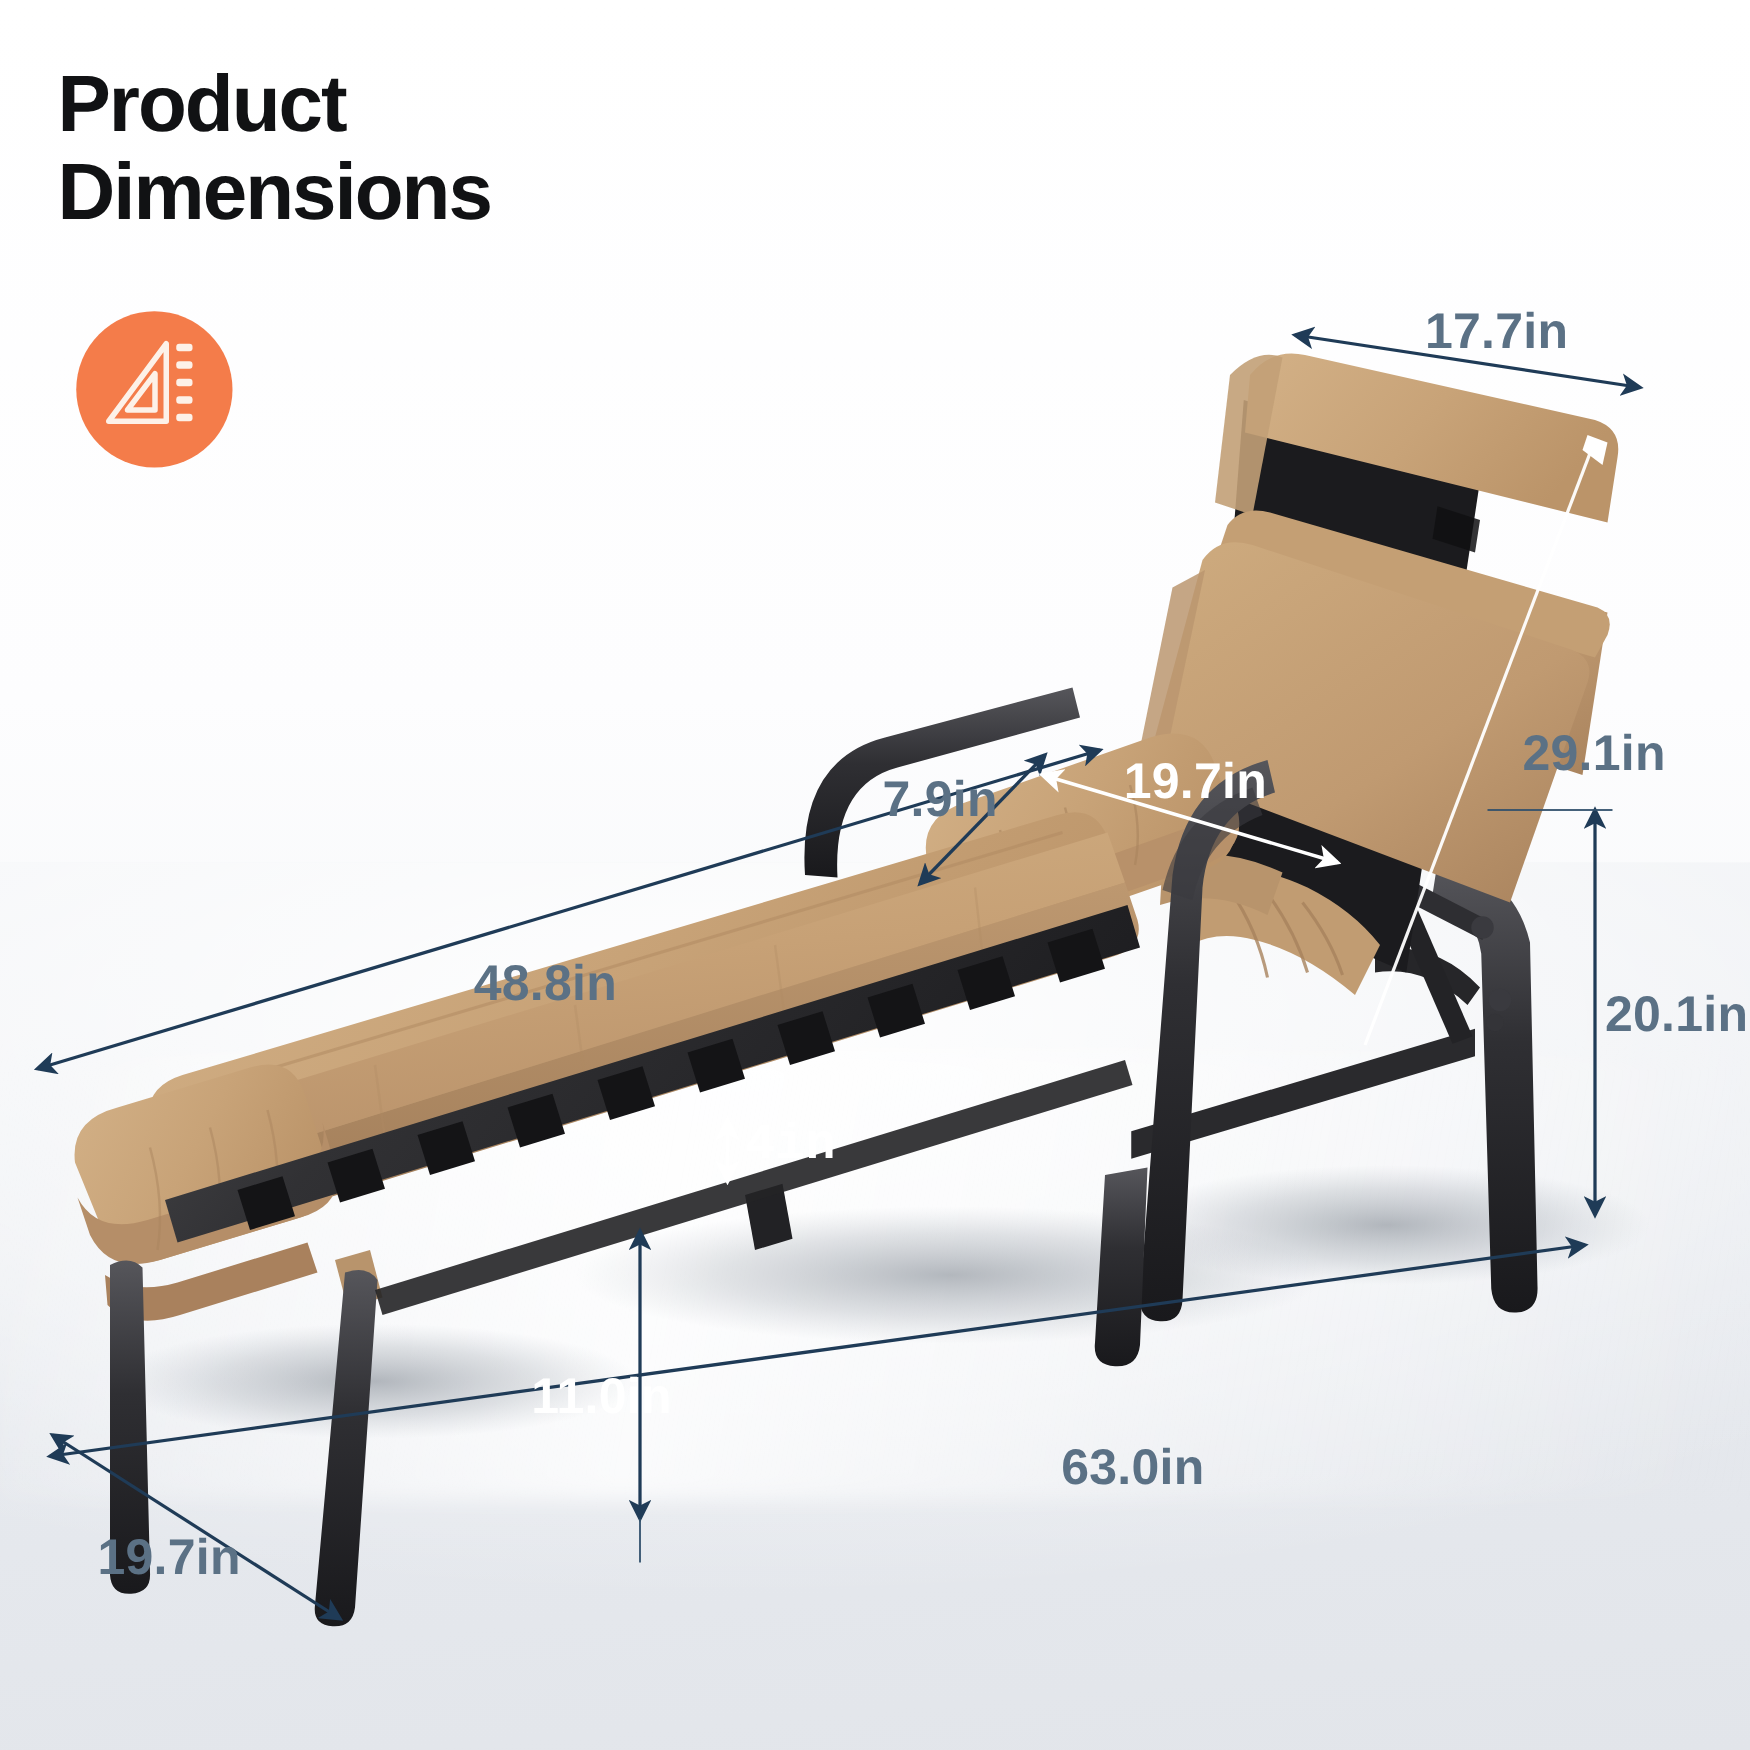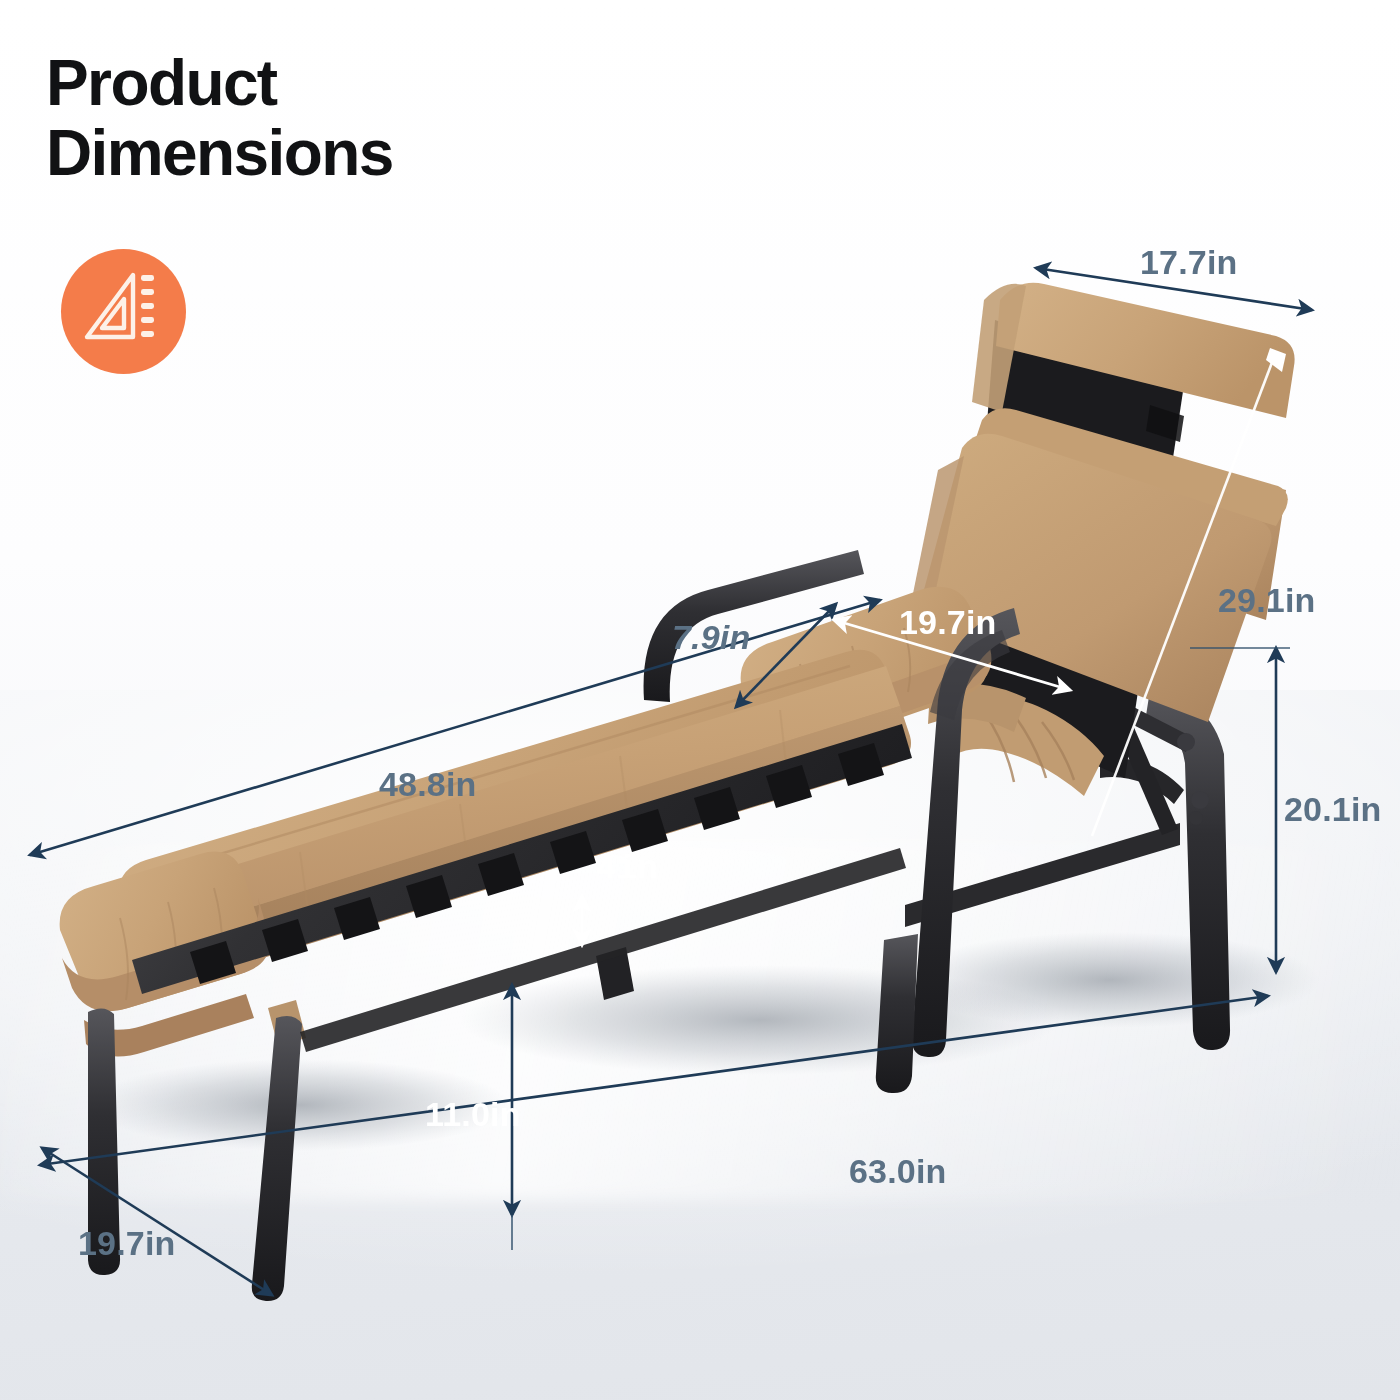--- a/index.html
+++ b/index.html
@@ -57,21 +57,21 @@
     width: 125px;
     height: 125px;
     border-radius: 50%;
     background: #f47c4a;
   }
   .badge svg { position: absolute; inset: 0; }
 
   
   .dim {
     position: absolute;
-    font-size: 34px;
+    font-size: 40px;
     font-weight: 700;
     letter-spacing: 0.2px;
     white-space: nowrap;
   }
   .dim.navy  { color: #5b7185; }
   .dim.white { color: #ffffff; }
 
   
   .layer {
     position: absolute;
@@ -303,27 +303,27 @@
         <rect x="80" y="68" width="13" height="6" rx="2.4"></rect>
         <rect x="80" y="82" width="13" height="6" rx="2.4"></rect>
       </g>
     </svg>
   </div>
 
   <div class="dim navy" style="left:1140px; top:243px;">17.7in</div>
 
   <div class="dim navy" style="left:1218px; top:581px;">29.1in</div>
 
-  <div class="dim navy" style="left:672px;  top:618px;font-style:italic;">7.9in</div>
+  <div class="dim navy" style="left:706px;  top:618px;">7.9in</div>
 
   <div class="dim white" style="left:899px;  top:603px;">19.7in</div>
 
   <div class="dim navy" style="left:379px;  top:729px;margin-top:36px;">48.8in</div>
 
-  <div class="dim white" style="left:596px;  top:850px;font-family:Liberation Mono, monospace;">4in</div>
+  <div class="dim white" style="left:596px;  top:894px;font-family:Liberation Mono, monospace;">4in</div>
 
   <div class="dim white" style="left:425px;  top:1095px;">11.0in</div>
 
   <div class="dim navy" style="left:1284px; top:790px;">20.1in</div>
 
   <div class="dim navy" style="left:849px;  top:1152px;">63.0in</div>
 
   <div class="dim navy" style="left:78px;   top:1224px;">19.7in</div>
 
 </div>

